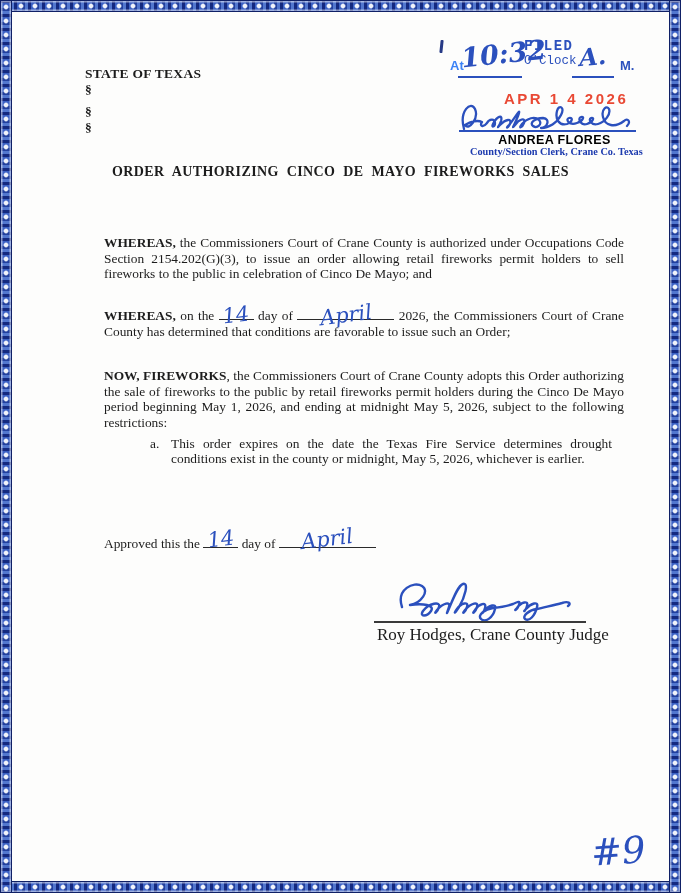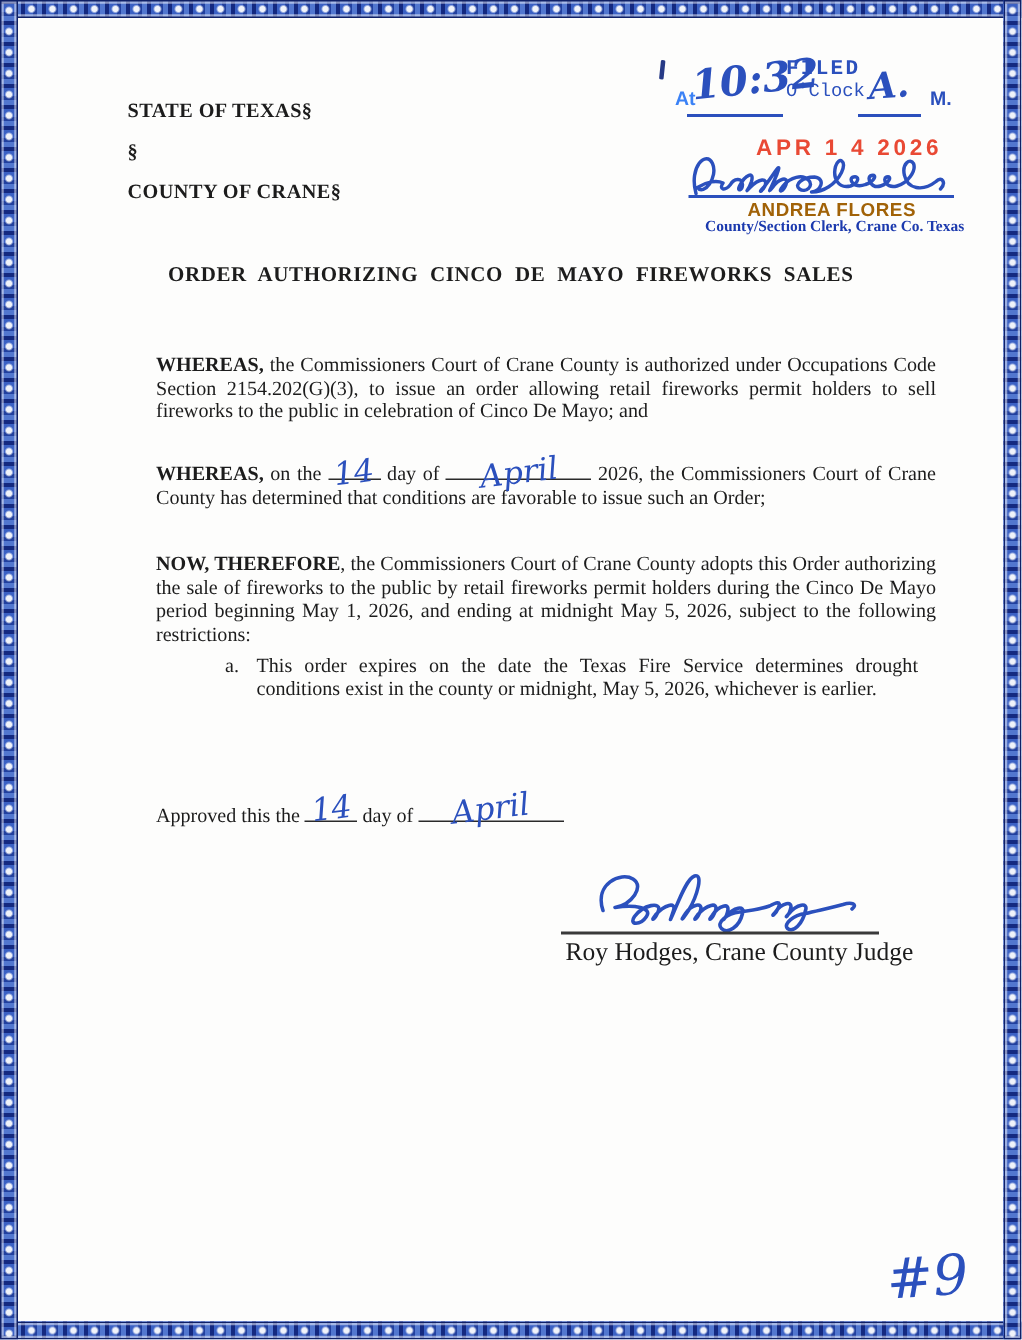--- a/index.html
+++ b/index.html
@@ -24,40 +24,40 @@
     background-image:
       radial-gradient(circle at 6px 7px, rgba(255,255,255,.92) 1.7px, rgba(255,255,255,0) 3px),
       repeating-linear-gradient(180deg,#142980 0 3px,#3b61c4 3px 8px,#22409e 8px 11px,#5277cf 11px 14px);
     background-size:12px 14px,auto;
     box-shadow:inset 0 0 0 1px #0f2066, inset 0 0 0 2.5px rgba(255,255,255,.5);
   }
   .b-left{left:0}.b-right{right:0}
 
   
   .caption{position:absolute;left:85px;top:66px;width:203px;font-weight:bold;font-size:13.5px;letter-spacing:.3px;}
-  .caption .row{display:flex;height:27px;}
+  .caption .row{display:flex;justify-content:space-between;height:27px;flex-direction:column;}
   .f-at{position:absolute;left:450px;top:58px;font-family:"Liberation Sans",sans-serif;font-weight:bold;font-size:13px;color:#3b82f6;}
   .f-time{position:absolute;left:461px;top:38px;font-family:"DejaVu Serif",serif;font-style:italic;font-weight:bold;font-size:27px;color:#2b50bd;transform:rotate(-6deg);}
   .f-ul1{position:absolute;left:458px;top:76px;width:64px;height:2px;background:#2b50bd;}
   .f-stack{position:absolute;left:524px;top:39px;font-family:Liberation Mono, monospace;color:#2b50bd;line-height:1.05;}
   .f-filed{font-weight:bold;font-size:14px;letter-spacing:1.5px;}
   .f-oclock{font-size:12.5px;margin-top:1px;}
   .f-merid{position:absolute;left:579px;top:42px;font-family:"DejaVu Serif",serif;font-style:italic;font-weight:bold;font-size:24px;color:#2b50bd;transform:rotate(-4deg);}
   .f-ul2{position:absolute;left:572px;top:76px;width:42px;height:2px;background:#2b50bd;}
   .f-m{position:absolute;left:620px;top:58px;font-family:"Liberation Sans",sans-serif;font-weight:bold;font-size:13px;color:#2b50bd;}
   .stray{position:absolute;left:440px;top:40px;width:3px;height:13px;background:#273a86;transform:rotate(6deg);border-radius:1px;}
 
   .date-stamp{position:absolute;left:504px;top:90px;color:#e8402a;font-family:Liberation Sans, sans-serif;font-weight:bold;font-size:15px;letter-spacing:2.5px;white-space:nowrap;opacity:.95;}
   .clerk-sig{position:absolute;left:456px;top:97px;}
   .clerk-ul{position:absolute;left:459px;top:130px;width:177px;height:2px;background:#2b50bd;}
-  .clerk-name{position:absolute;left:472px;top:133px;width:165px;text-align:center;color:#a16207;font-family:"Liberation Sans",sans-serif;font-weight:bold;font-size:12.5px;letter-spacing:.4px;white-space:nowrap;}
+  .clerk-name{position:absolute;left:472px;top:133px;width:165px;text-align:center;color:#000000;font-family:"Liberation Sans",sans-serif;font-weight:bold;font-size:12.5px;letter-spacing:.4px;white-space:nowrap;}
   .clerk-title{position:absolute;left:470px;top:146px;width:168px;text-align:center;color:#1c3aae;font-weight:bold;font-size:10.3px;white-space:nowrap;}
 
   
-  .title{position:absolute;left:0;right:0;top:176px;text-align:center;font-size:14px;font-weight:bold;letter-spacing:.4px;word-spacing:4px;}
+  .title{position:absolute;left:0;right:0;top:164px;text-align:center;font-size:14px;font-weight:bold;letter-spacing:.4px;word-spacing:4px;}
   .para{position:absolute;left:104px;width:520px;font-size:13.4px;line-height:15.4px;text-align:justify;}
   .p1{top:222px}.p2{top:293px}.p3{top:355px}
   .item{position:absolute;left:150px;top:436px;width:462px;font-size:13.4px;line-height:15.4px;}
   .item .marker{position:absolute;left:0;top:0;}
   .item .text{display:block;margin-left:21px;text-align:justify;}
   .approved{position:absolute;left:104px;top:521px;white-space:nowrap;font-size:13.4px;}
 
   .fill{display:inline-block;position:relative;border-bottom:1.3px solid #2a2a2a;vertical-align:baseline;height:13px;}
   .fill-day{width:35px;}
   .fill-month{width:97px;}
@@ -84,21 +84,20 @@
   <div class="caption">
     <div class="row">
       <span>STATE OF TEXAS</span>
       <span>§</span>
     </div>
     <div class="row">
       <span></span>
       <span>§</span>
     </div>
     <div class="row">
-      <span>COUNTY OF CRANE</span>
       <span>§</span>
     </div>
   </div>
 
   <div class="stray"></div>
   <span class="f-at">At</span>
   <span class="f-time hw">10:32</span>
   <div class="f-ul1"></div>
   <div class="f-stack">
     <div class="f-filed">FILED</div>
@@ -116,21 +115,21 @@
   <div class="clerk-ul"></div>
   <div class="clerk-name">ANDREA FLORES</div>
   <div class="clerk-title">County/Section Clerk, Crane Co. Texas</div>
 
   <div class="title">ORDER AUTHORIZING CINCO DE MAYO FIREWORKS SALES</div>
 
   <p class="para p1"><b>WHEREAS,</b><span> the Commissioners Court of Crane County is authorized under Occupations Code Section 2154.202(G)(3), to issue an order allowing retail fireworks permit holders to sell fireworks to the public in celebration of Cinco De Mayo; and</span></p>
 
   <p class="para p2"><b>WHEREAS,</b><span> on the </span><span class="fill fill-day"><span class="hw">14</span></span><span> day of </span><span class="fill fill-month"><span class="hw">April</span></span><span> 2026, the Commissioners Court of Crane County has determined that conditions are favorable to issue such an Order;</span></p>
 
-  <p class="para p3"><b>NOW, THEREFORE</b><span>, the Commissioners Court of Crane County adopts this Order authorizing the sale of fireworks to the public by retail fireworks permit holders during the Cinco De Mayo period beginning May 1, 2026, and ending at midnight May 5, 2026, subject to the following restrictions:</span></p>
+  <p class="para p3"><b>NOW, FIREWORKS</b><span>, the Commissioners Court of Crane County adopts this Order authorizing the sale of fireworks to the public by retail fireworks permit holders during the Cinco De Mayo period beginning May 1, 2026, and ending at midnight May 5, 2026, subject to the following restrictions:</span></p>
 
   <div class="item">
     <span class="marker">a.</span>
     <span class="text">This order expires on the date the Texas Fire Service determines drought conditions exist in the county or midnight, May 5, 2026, whichever is earlier.</span>
   </div>
 
   <p class="approved"><span>Approved this the </span><span class="fill fill-day"><span class="hw">14</span></span><span> day of </span><span class="fill fill-month"><span class="hw">April</span></span></p>
 
   <svg class="judge-sig" width="190" height="48" viewBox="0 0 190 48" aria-label="Roy Hodges">
     <path d="M12 30 C6 12 24 4 32 9 C40 14 31 26 20 28 C33 26 45 28 41 34 C37 40 29 40 33 34 C39 26 51 24 49 30 C47 36 43 38 47 33 C53 26 61 24 59 30 L57 36 C61 28 67 9 73 7 C79 5 75 20 69 30 C65 36 63 38 67 32 C71 26 79 24 77 30 C75 36 71 38 75 33 C81 26 89 24 87 30 C85 36 81 38 85 33 C89 27 97 24 95 31 C94 36 90 38 94 34 C99 28 107 26 105 32 C103 41 95 46 91 42 C87 38 95 32 103 31 C111 30 117 29 123 27 C127 25 131 23 129 28 C127 33 123 35 127 31 C131 25 139 23 137 29 C136 34 132 36 136 32 C141 26 149 24 147 30 C145 39 139 45 135 42 C132 39 139 33 147 32 C155 30 165 28 172 26 C178 24 182 26 178 29" stroke="#2b50bd" stroke-width="2.4" fill="none" stroke-linecap="round" stroke-linejoin="round"></path>

